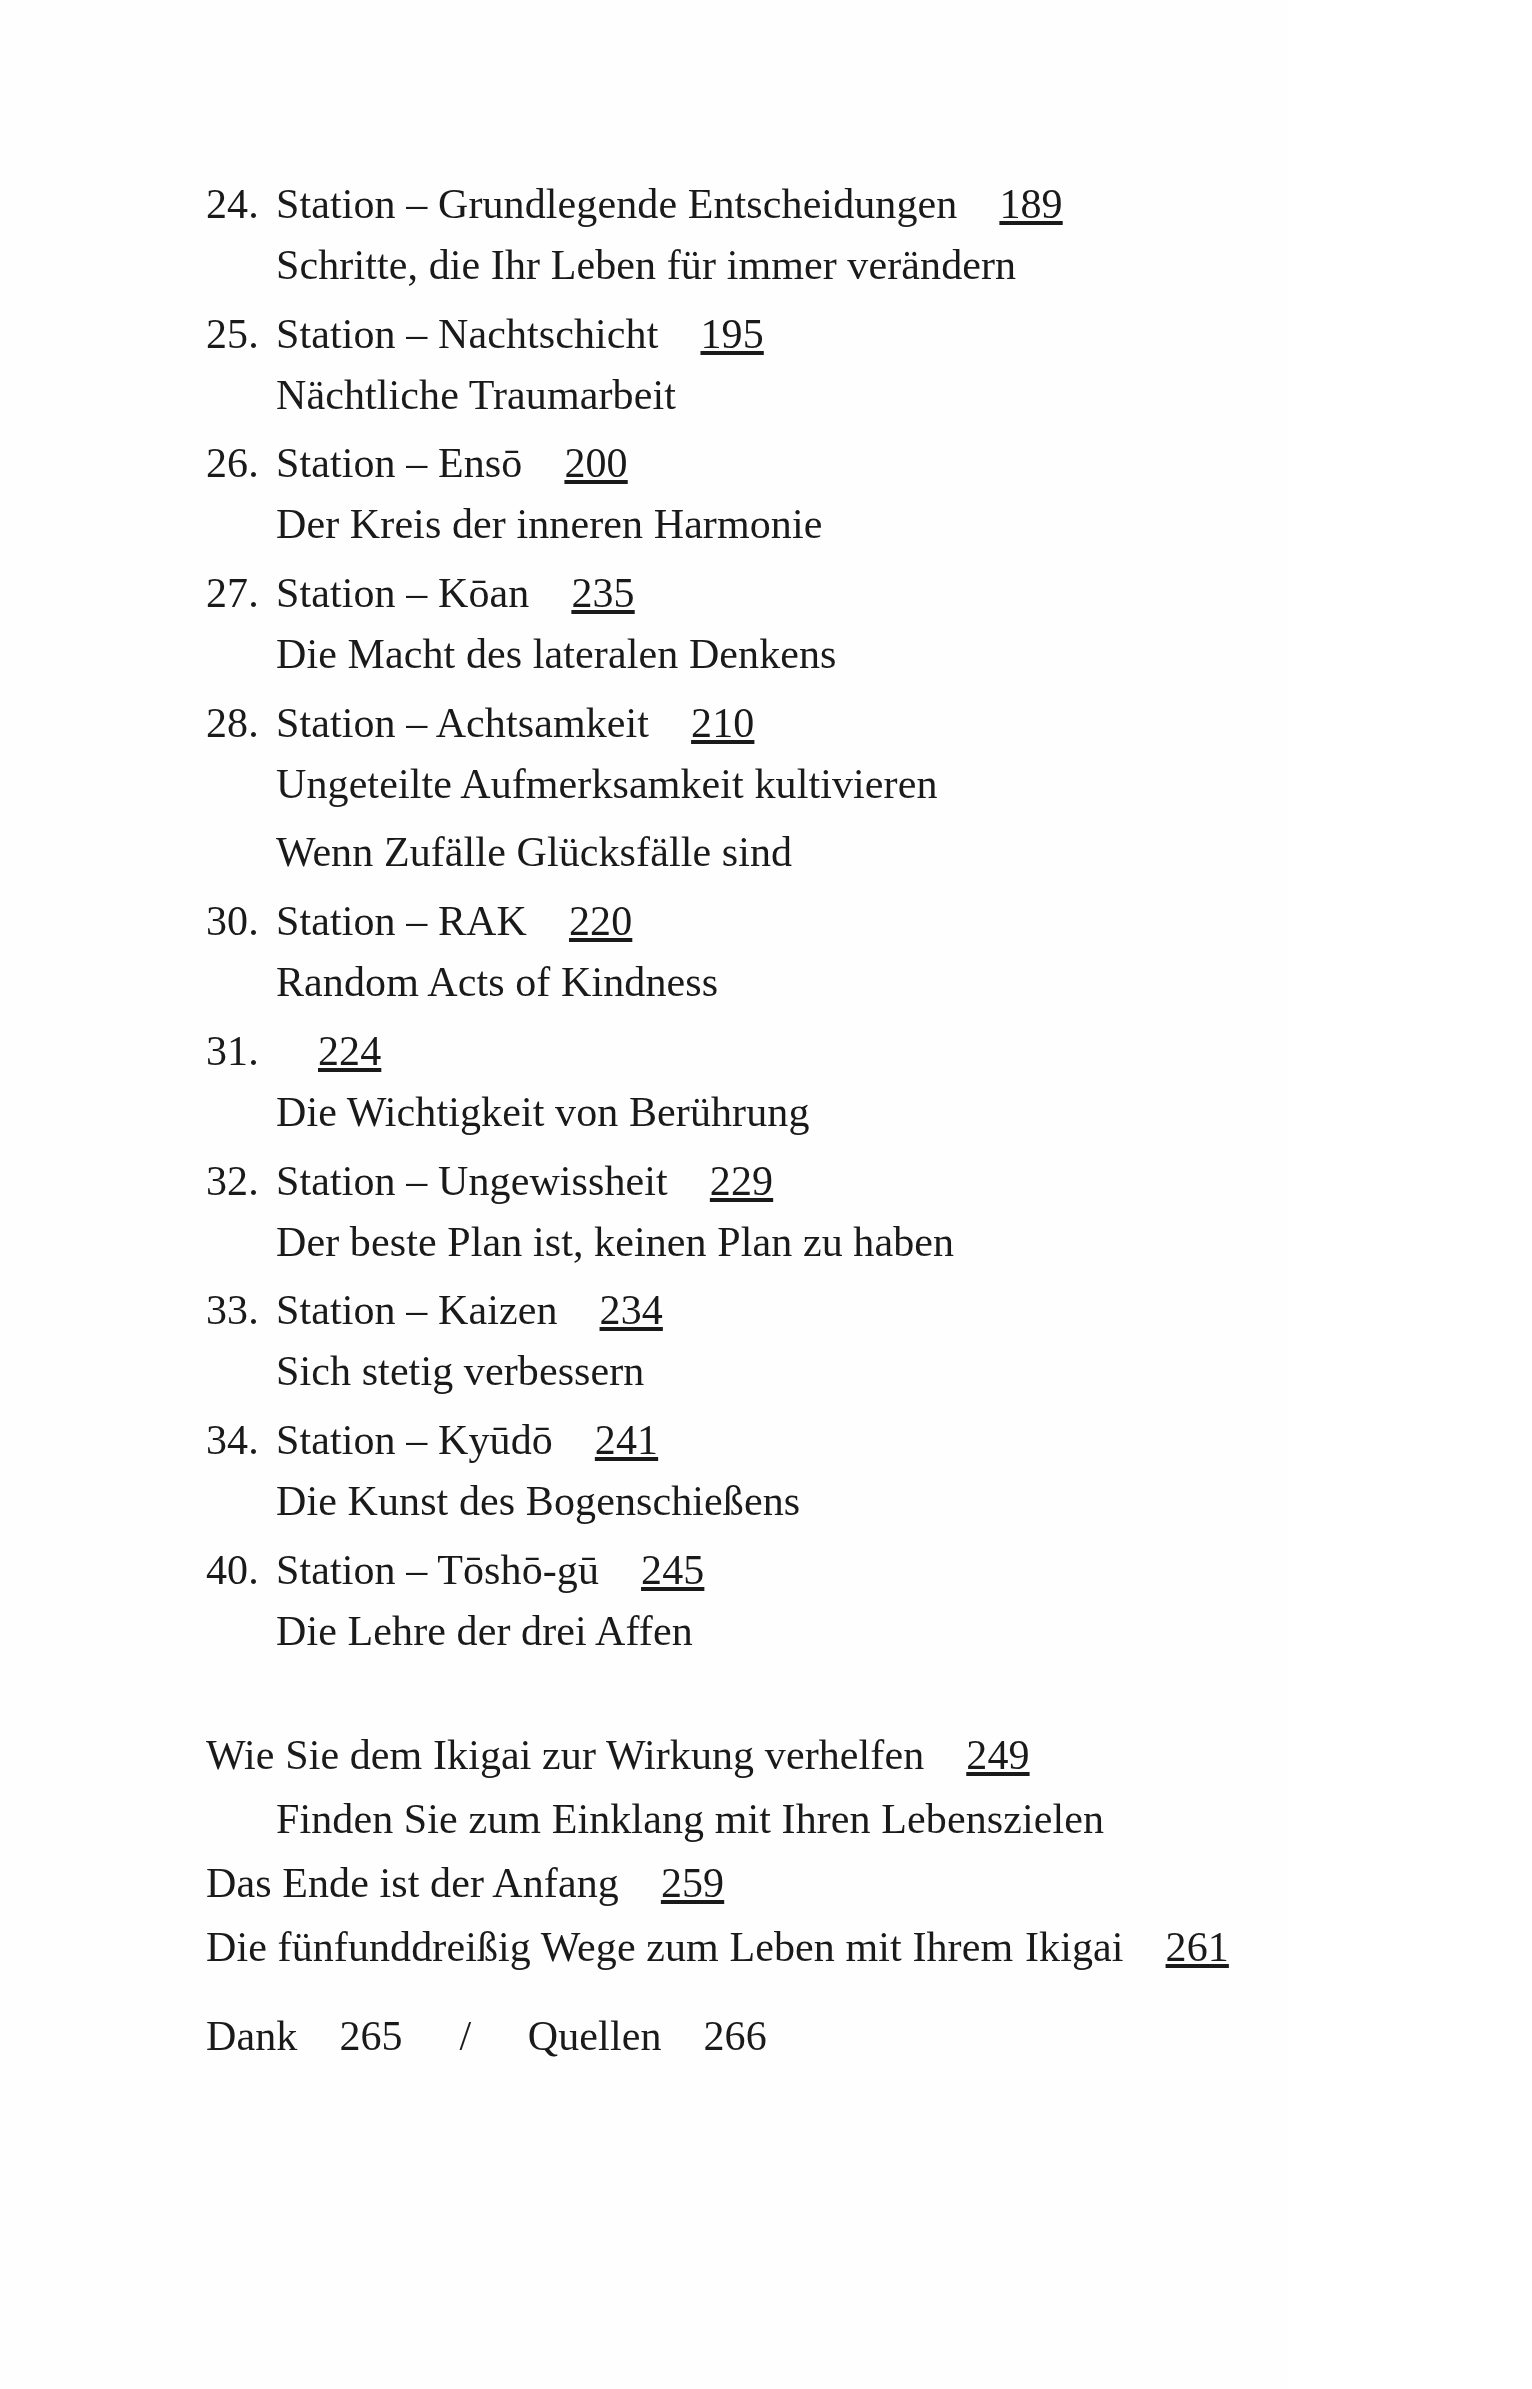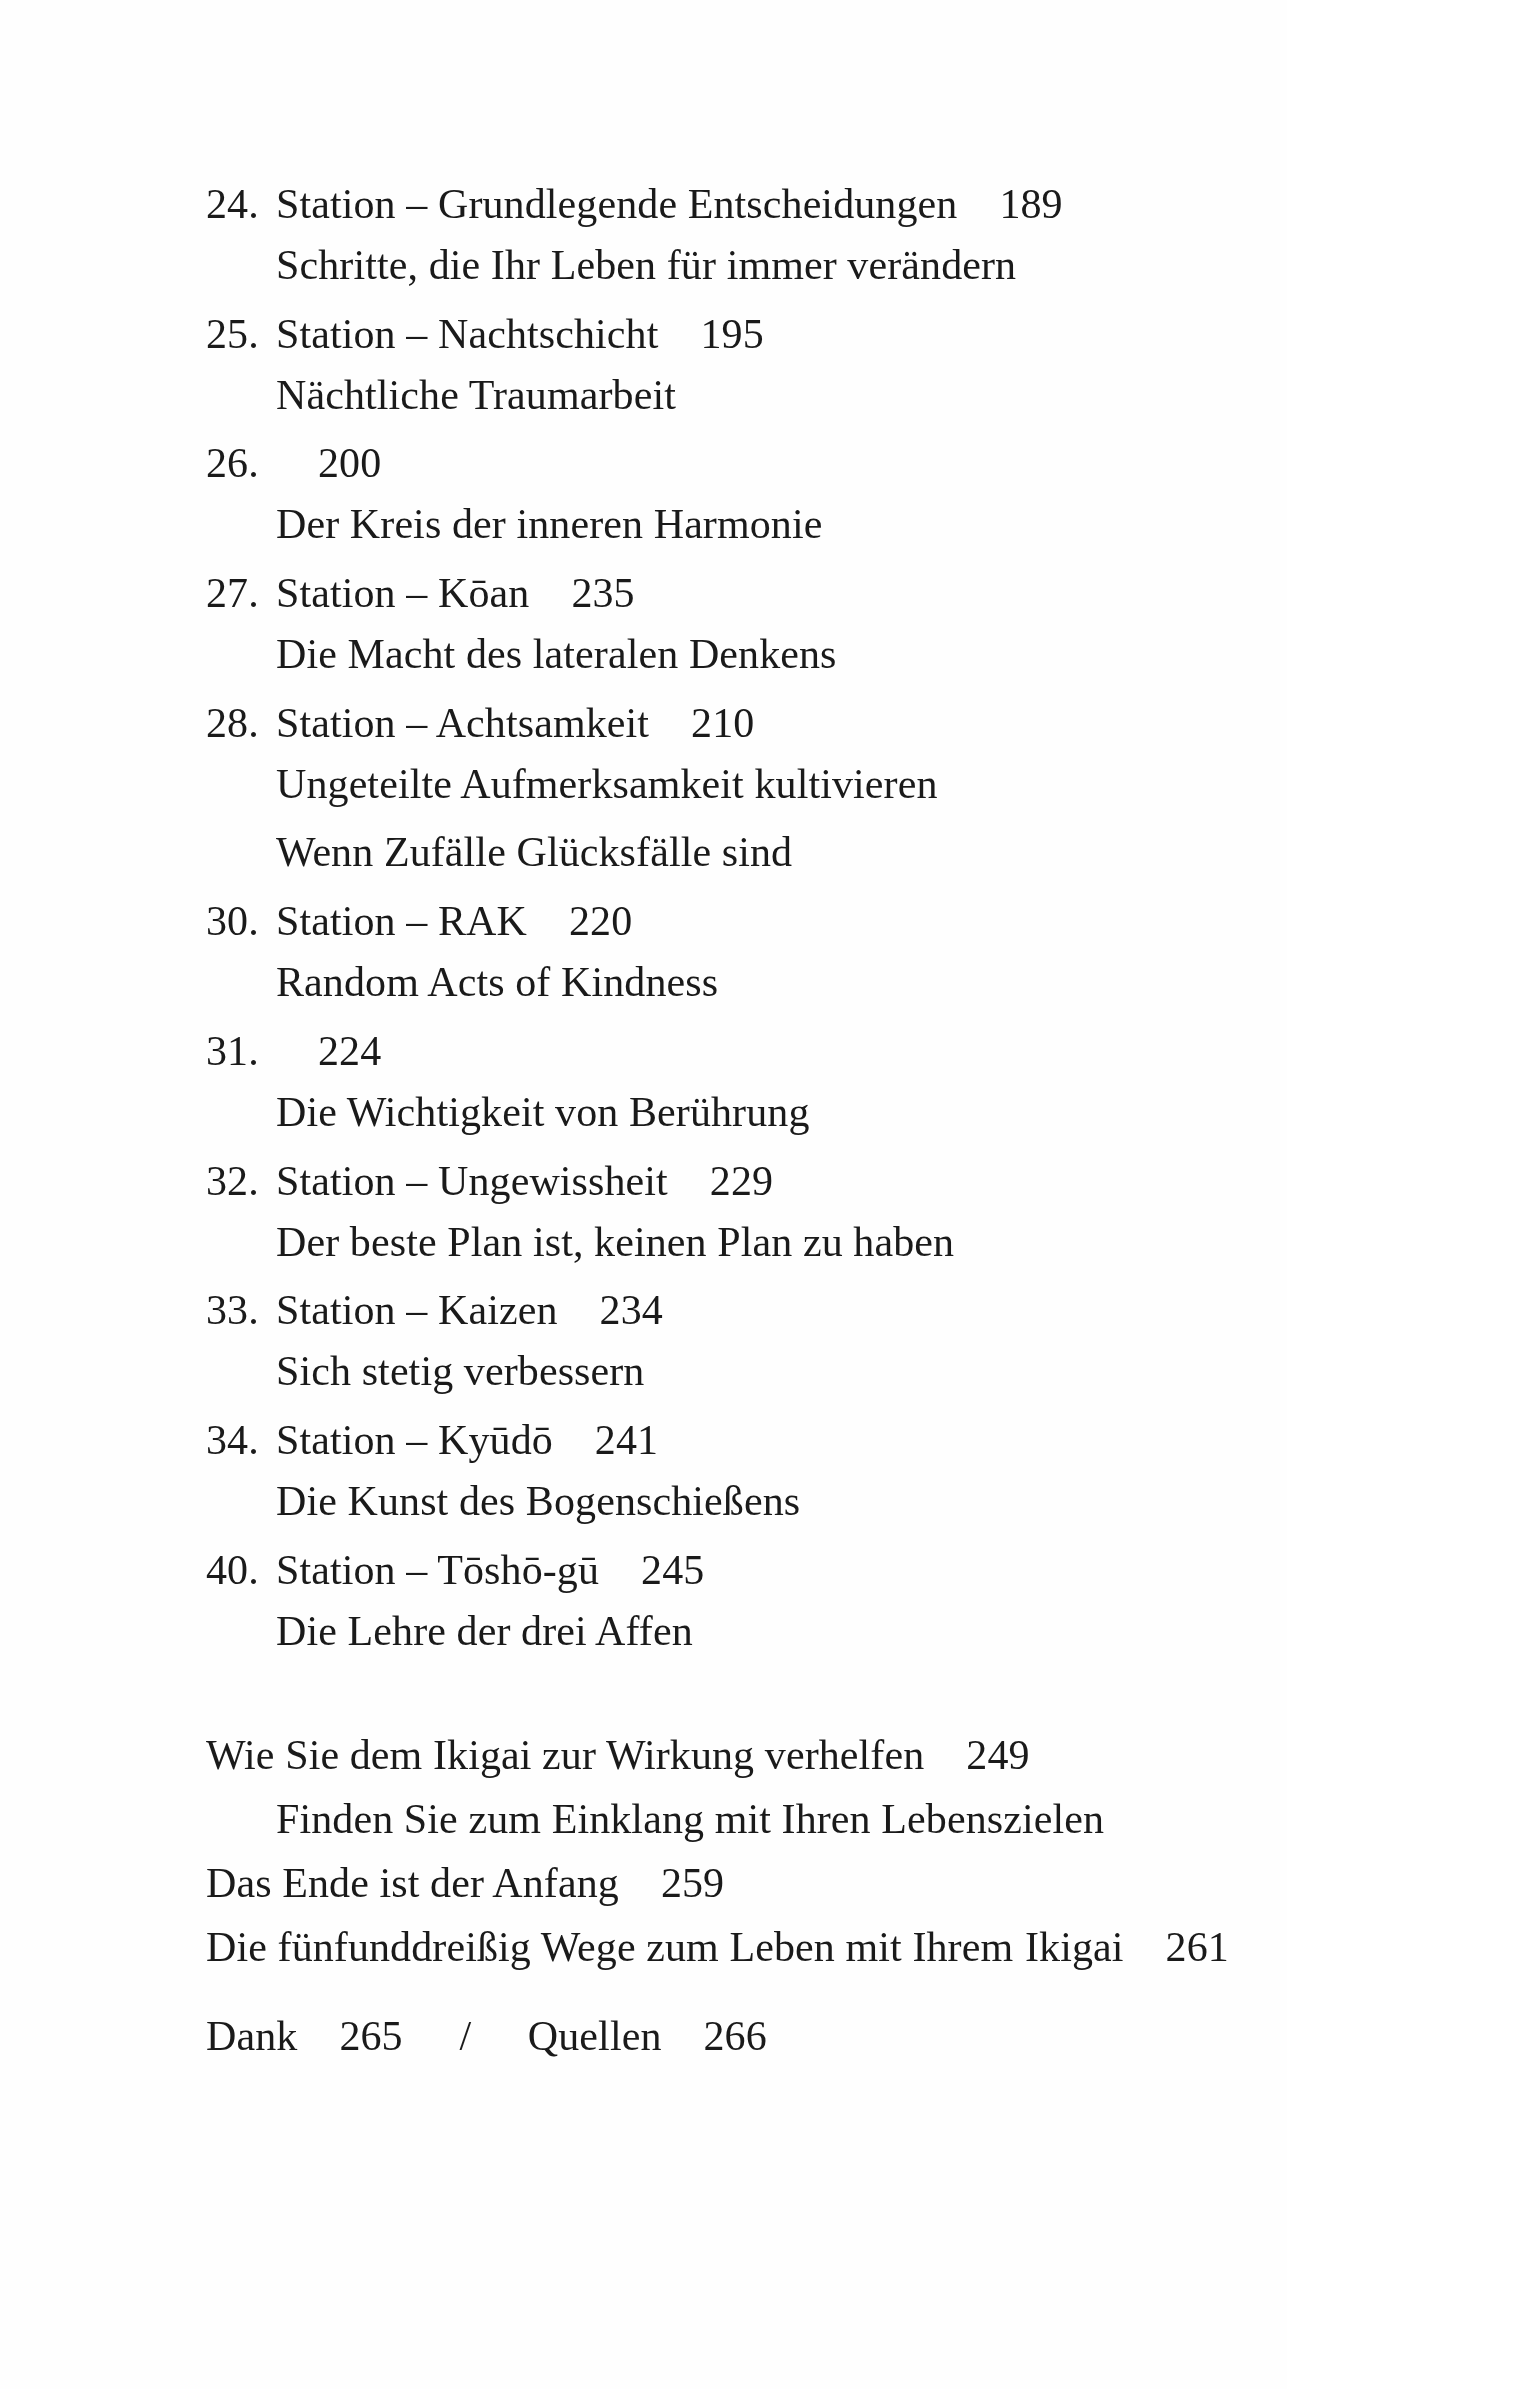--- a/index.html
+++ b/index.html
@@ -23,21 +23,21 @@
     line-height: 61px;
     letter-spacing: 0.1px;
   }
   .entry { margin-bottom: 7.7px; }
   .title-line {
     display: flex;
     align-items: baseline;
     white-space: nowrap;
   }
   .num { flex: 0 0 70px; }
-  .page-num { margin-left: 1em; }
+  .page-num { margin-left: 1em; text-decoration: underline; }
   .subtitle { padding-left: 70px; white-space: nowrap; }
 
   .closing {
     margin-top: 61px;
     line-height: 64px;
   }
   .closing-line {
     display: flex;
     align-items: flex-end;
     white-space: nowrap;
@@ -75,20 +75,21 @@
         <span class="num">25.</span>
         <span class="title">Station – Nachtschicht</span>
         <span class="page-num">195</span>
       </div>
       <div class="subtitle">Nächtliche Traumarbeit</div>
     </div>
 
     <div class="entry">
       <div class="title-line">
         <span class="num">26.</span>
+        <span class="title">Station – Ensō</span>
         <span class="page-num">200</span>
       </div>
       <div class="subtitle">Der Kreis der inneren Harmonie</div>
     </div>
 
     <div class="entry">
       <div class="title-line">
         <span class="num">27.</span>
         <span class="title">Station – Kōan</span>
         <span class="page-num">235</span>

